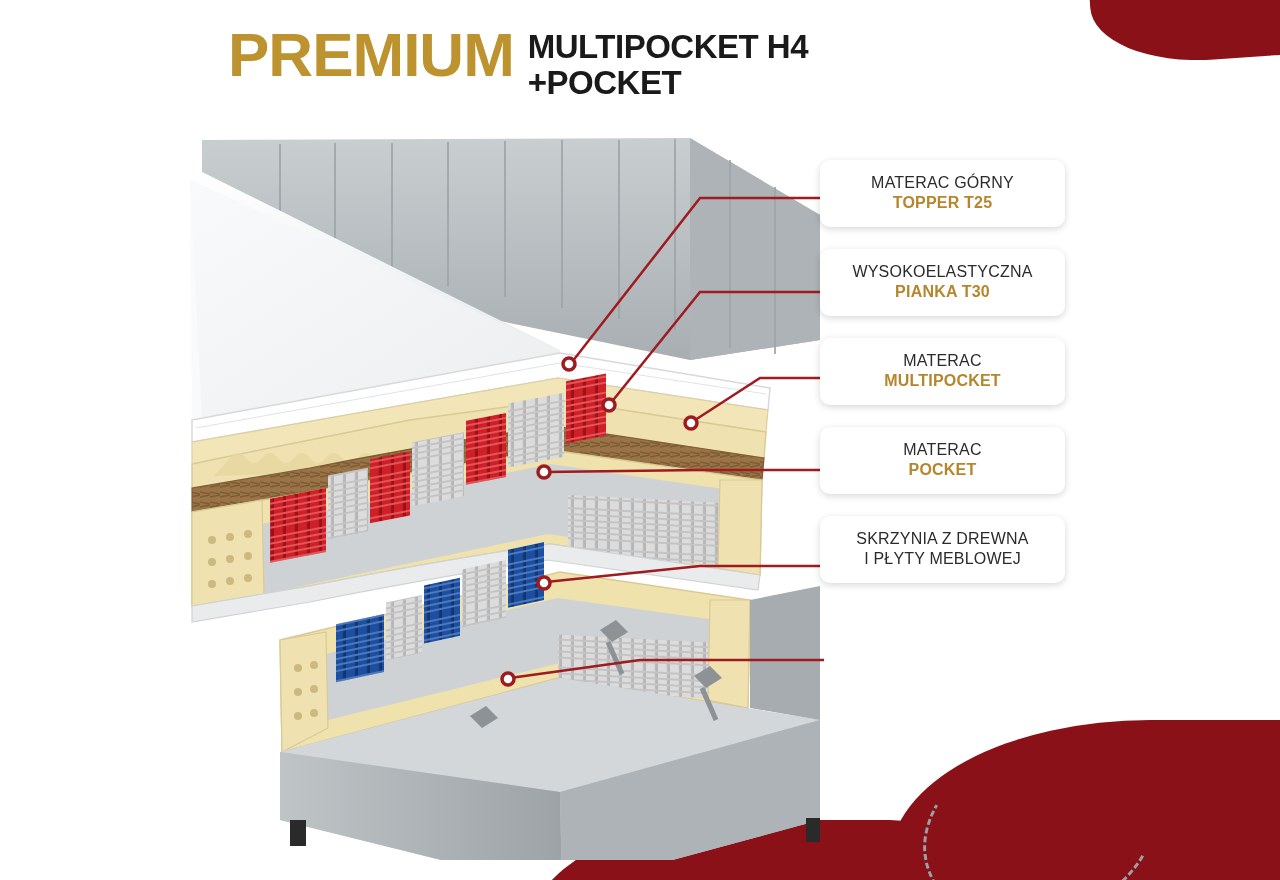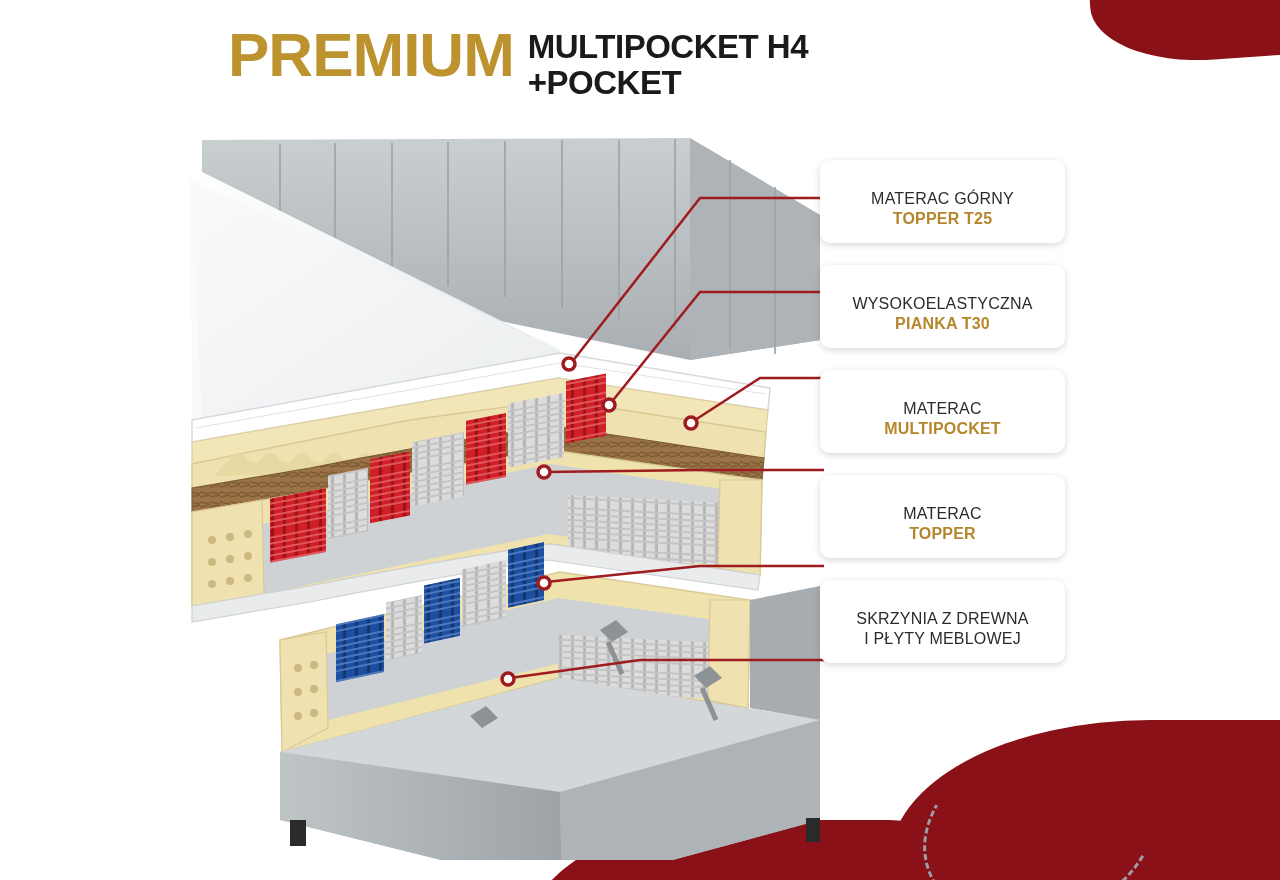--- a/index.html
+++ b/index.html
@@ -101,21 +101,20 @@
     box-shadow: 0 2px 7px rgba(0,0,0,0.16);
     padding: 13px 8px 13px 8px;
     text-align: center;
     margin-bottom: 22px;
     line-height: 1.28;
   }
   .callout .l1 {
     font-size: 16px;
     color: #2b2b2b;
     letter-spacing: 0.2px;
-    margin-top: 16px;
   }
   .callout .l2 {
     font-size: 16px;
     font-weight: bold;
     color: #b5862b;
     letter-spacing: 0.2px;
   }
   .callout.plain .l1,
   .callout.plain .l2 {
     color: #2b2b2b;
@@ -359,19 +358,19 @@
   <div class="callout">
     <div class="l1">WYSOKOELASTYCZNA</div>
     <div class="l2">PIANKA T30</div>
   </div>
   <div class="callout">
     <div class="l1">MATERAC</div>
     <div class="l2">MULTIPOCKET</div>
   </div>
   <div class="callout">
     <div class="l1">MATERAC</div>
-    <div class="l2">TOPPER</div>
+    <div class="l2">POCKET</div>
   </div>
   <div class="callout plain">
     <div class="l1">SKRZYNIA Z DREWNA</div>
     <div class="l2">I PŁYTY MEBLOWEJ</div>
   </div>
 </div>
 
 </body></html>

